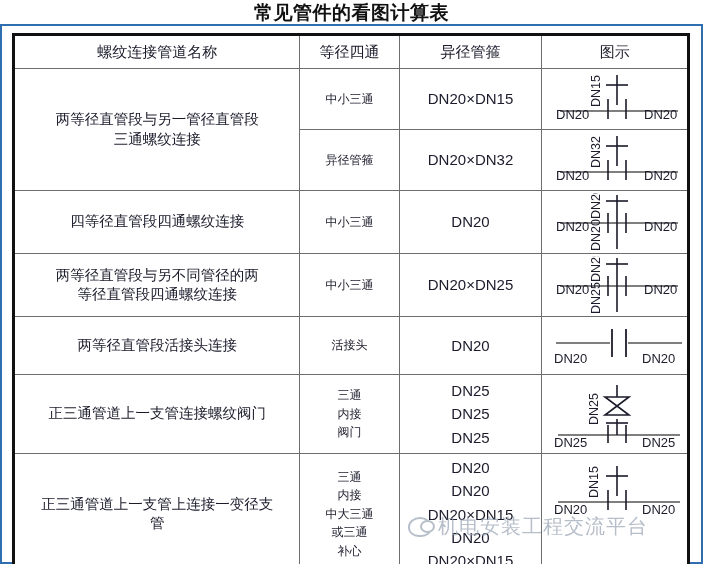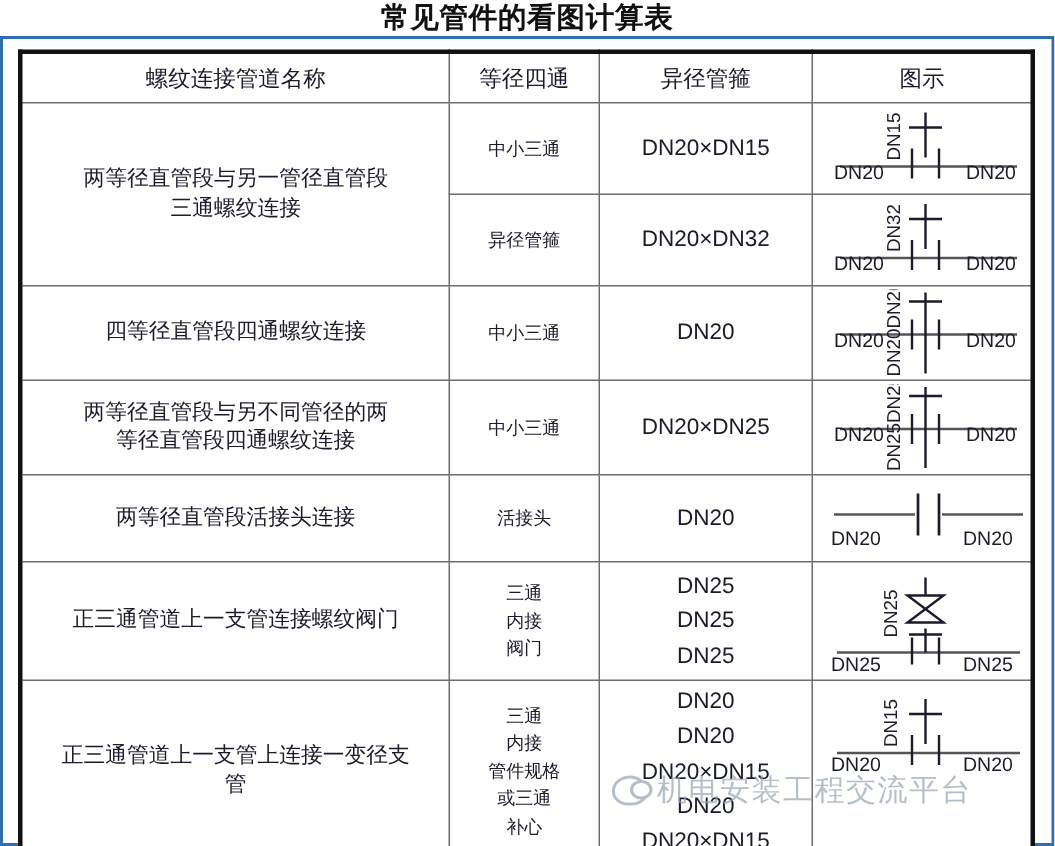--- a/index.html
+++ b/index.html
@@ -225,21 +225,21 @@
             <text class="svgtxt" x="8" y="70">DN25</text>
             <text class="svgtxt" x="96" y="70">DN25</text>
             <text class="svgtxt vert" x="52" y="48" transform="rotate(-90 52 48)">DN25</text>
           </svg>
         </div>
       </td>
     </tr>
 
     <tr class="r7">
       <td class="name-cell left"><span class="nm">正三通管道上一支管上连接一变径支<br>管</span></td>
-      <td class="part-cell"><span class="ml"><span class="ln">三通</span><span class="ln">内接</span><span class="ln">管件规格</span><span class="ln">或三通</span><span class="ln">补心</span></span></td>
+      <td class="part-cell"><span class="ml"><span class="ln">三通</span><span class="ln">内接</span><span class="ln">中大三通</span><span class="ln">或三通</span><span class="ln">补心</span></span></td>
       <td class="spec-cell"><span class="ml"><span class="ln">DN20</span><span class="ln">DN20</span><span class="ln">DN20×DN15</span><span class="ln">DN20</span><span class="ln">DN20×DN15</span></span></td>
       <td class="dia-cell">
         <div class="dia-wrap">
           <svg width="146" height="70" viewBox="0 0 146 70">
             <line x1="12" y1="46" x2="134" y2="46" stroke="#555" stroke-width="1.6"></line>
             <line x1="62" y1="46" x2="62" y2="34" stroke="#1b1b2b" stroke-width="1.6"></line>
             <line x1="62" y1="46" x2="62" y2="54" stroke="#1b1b2b" stroke-width="1.6"></line>
             <line x1="80" y1="46" x2="80" y2="34" stroke="#1b1b2b" stroke-width="1.6"></line>
             <line x1="80" y1="46" x2="80" y2="54" stroke="#1b1b2b" stroke-width="1.6"></line>
             <line x1="71" y1="40" x2="71" y2="10" stroke="#1b1b2b" stroke-width="1.6"></line>

